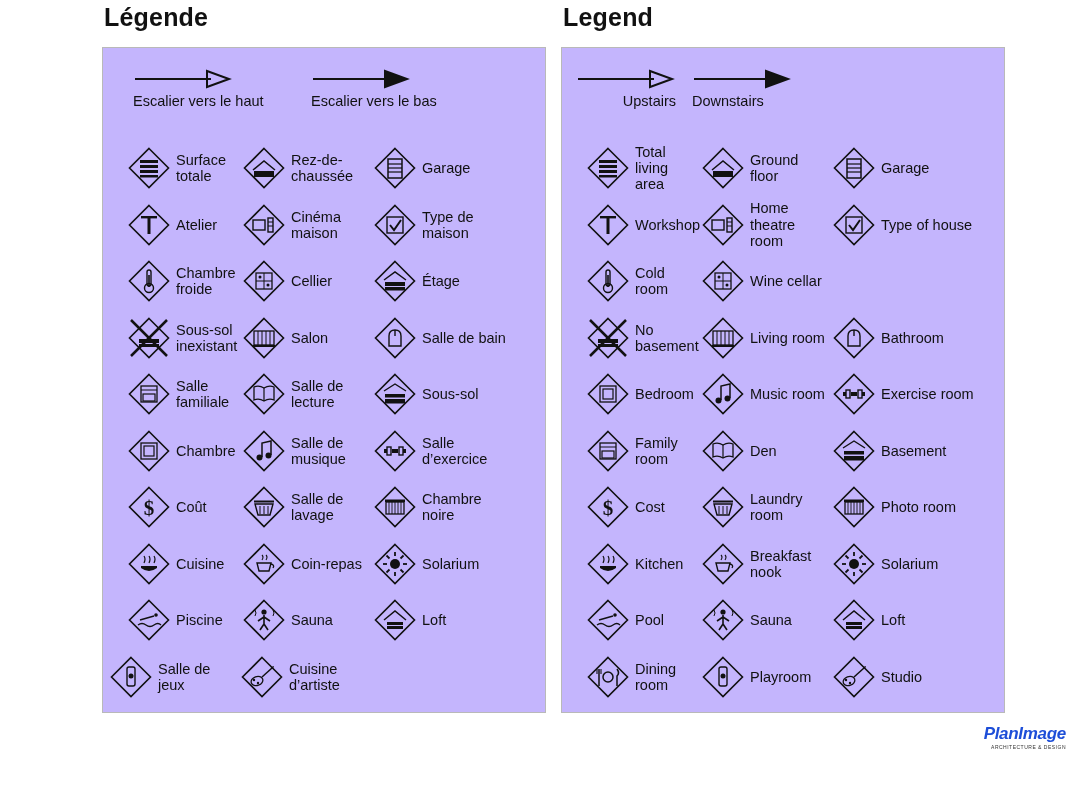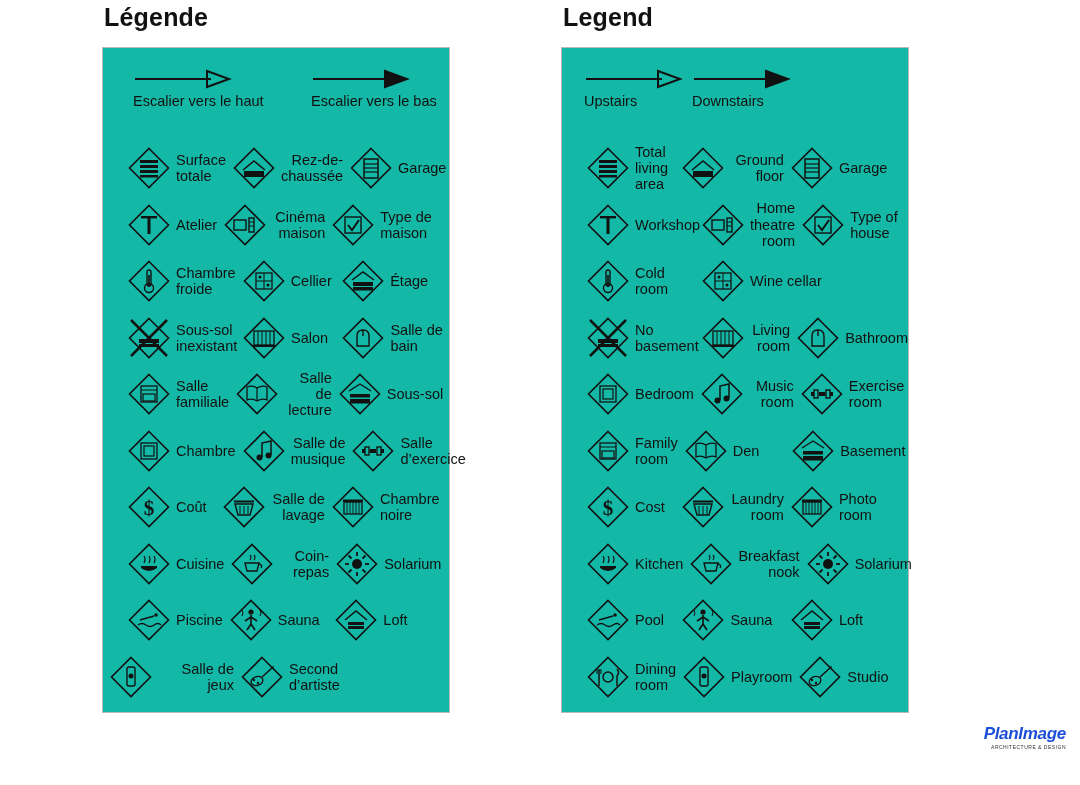--- a/index.html
+++ b/index.html
@@ -17,25 +17,25 @@
   }
   .page {
     position: relative;
     width: 1080px;
     height: 785px;
     text-decoration: underline;
   }
   .panel {
     position: absolute;
     top: 47px;
-    width: 348px;
+    width: 444px;
     height: 666px;
     border: 1px solid #b9b9b9;
     box-sizing: border-box;
-    background: #14b8a6;
+    background: #c4b5fd;
   }
   .panel.fr { left: 102px; }
   .panel.en { left: 561px; }
 
   .panel-title {
     position: absolute;
     top: 3px;
     font-size: 25px;
     font-weight: bold;
     letter-spacing: 0.2px;
@@ -58,42 +58,42 @@
   }
   .arrow-item .arrow-svg { display: block; }
   .arrow-item .arrow-label {
     font-size: 14.5px;
     color: #111;
     margin-top: 3px;
     white-space: nowrap;
   }
   .arrow-item.a1 { left: 30px; top: 0; }
   .arrow-item.a2 { left: 208px; top: 0; }
-  .arrow-item.a1.en { left: 22px; }
+  .arrow-item.a1.en { left: 14px; text-align: right; }
   .arrow-item.a2.en { left: 130px; }
 
   
   .grid {
     position: absolute;
     top: 92px;
     left: 0;
     width: 100%;
   }
   .row {
     display: flex;
     height: 56.5px;
     align-items: center;
   }
   .cell {
     display: flex;
     align-items: center;
     box-sizing: border-box;
   }
   .cell.c1 { width: 133px; padding-left: 24px; }
-  .cell.c2 { width: 131px; padding-left: 6px; text-align: right; }
+  .cell.c2 { width: 131px; padding-left: 6px; }
   .cell.c3 { width: 150px; padding-left: 6px; }
 
   .sym {
     width: 44px;
     height: 44px;
     flex: 0 0 44px;
     position: relative;
   }
   .sym svg { display: block; }
 
@@ -505,21 +505,21 @@
             <span class="sym">
               <svg width="44" height="44" viewBox="0 0 44 44">
                 <polygon points="22,2.5 41.5,22 22,41.5 2.5,22" fill="none" stroke="#111" stroke-width="1.6"></polygon>
                 <ellipse cx="17" cy="26" rx="6" ry="4.5" fill="none" stroke="#111" stroke-width="1.3" transform="rotate(-20 17 26)"></ellipse>
                 <circle cx="14" cy="25" r="1.2" fill="#111"></circle>
                 <circle cx="18" cy="28" r="1.2" fill="#111"></circle>
                 <line x1="22" y1="22" x2="32" y2="13" stroke="#111" stroke-width="1.5"></line>
                 <polygon points="31,12 34,11 33,14" fill="#111"></polygon>
               </svg>
             </span>
-            <span class="lbl">Second d’artiste</span>
+            <span class="lbl">Cuisine d’artiste</span>
           </div>
         </div>
       </div>
   </div>
 
   <div class="panel en">
     <div class="arrows">
       <div class="arrow-item a1 en">
         <svg class="arrow-svg" width="100" height="22" viewBox="0 0 100 22">
           <line x1="2" y1="11" x2="78" y2="11" stroke="#111" stroke-width="2"></line>

